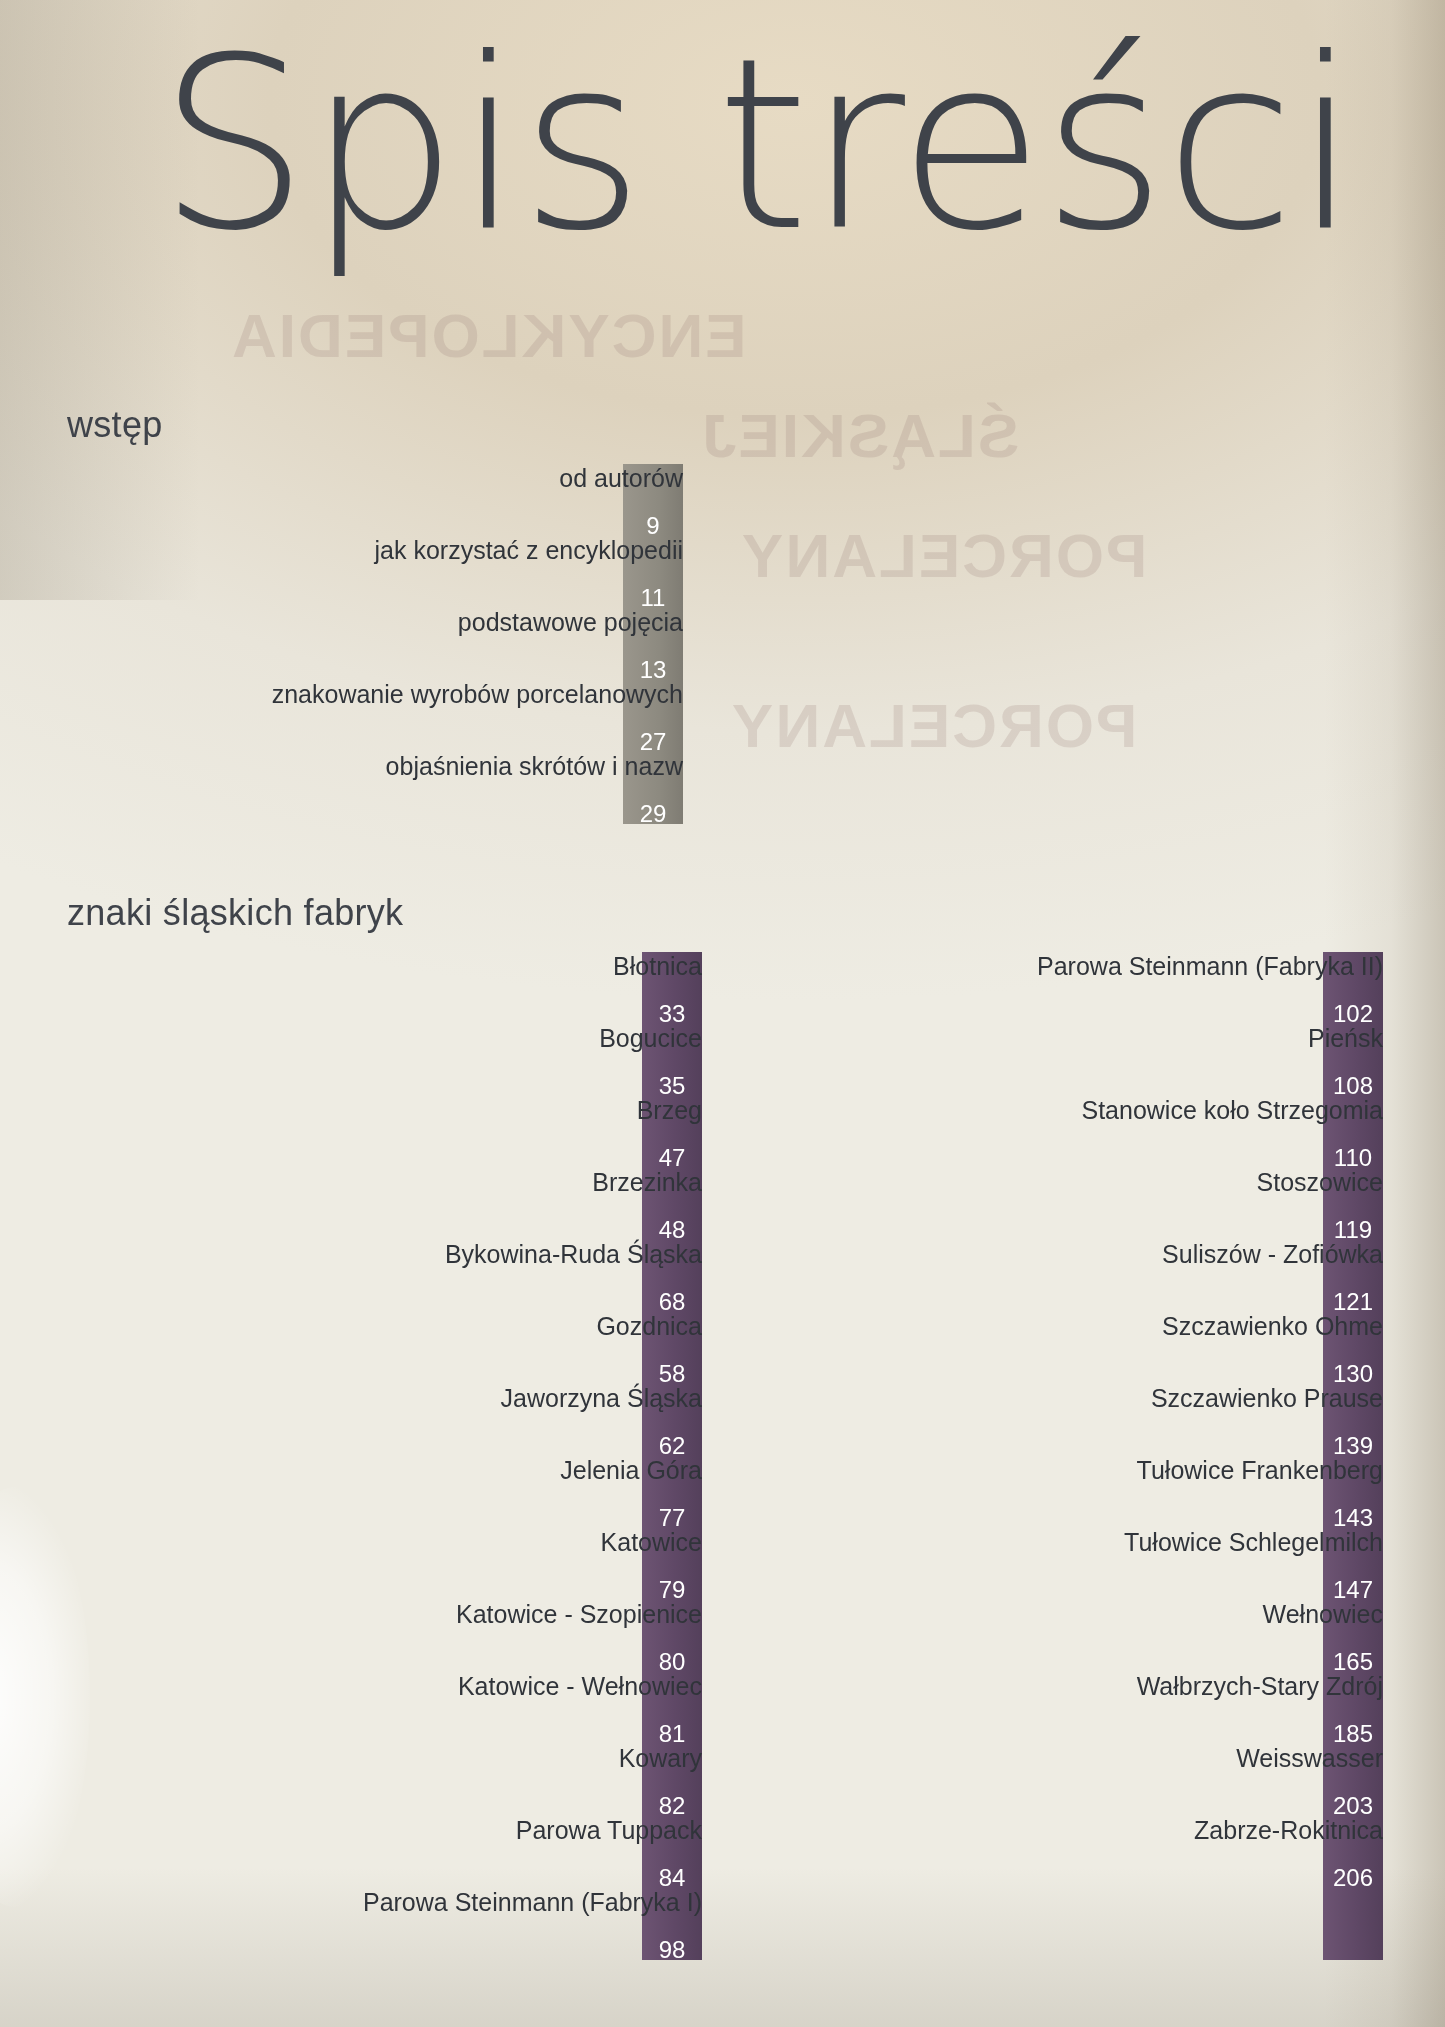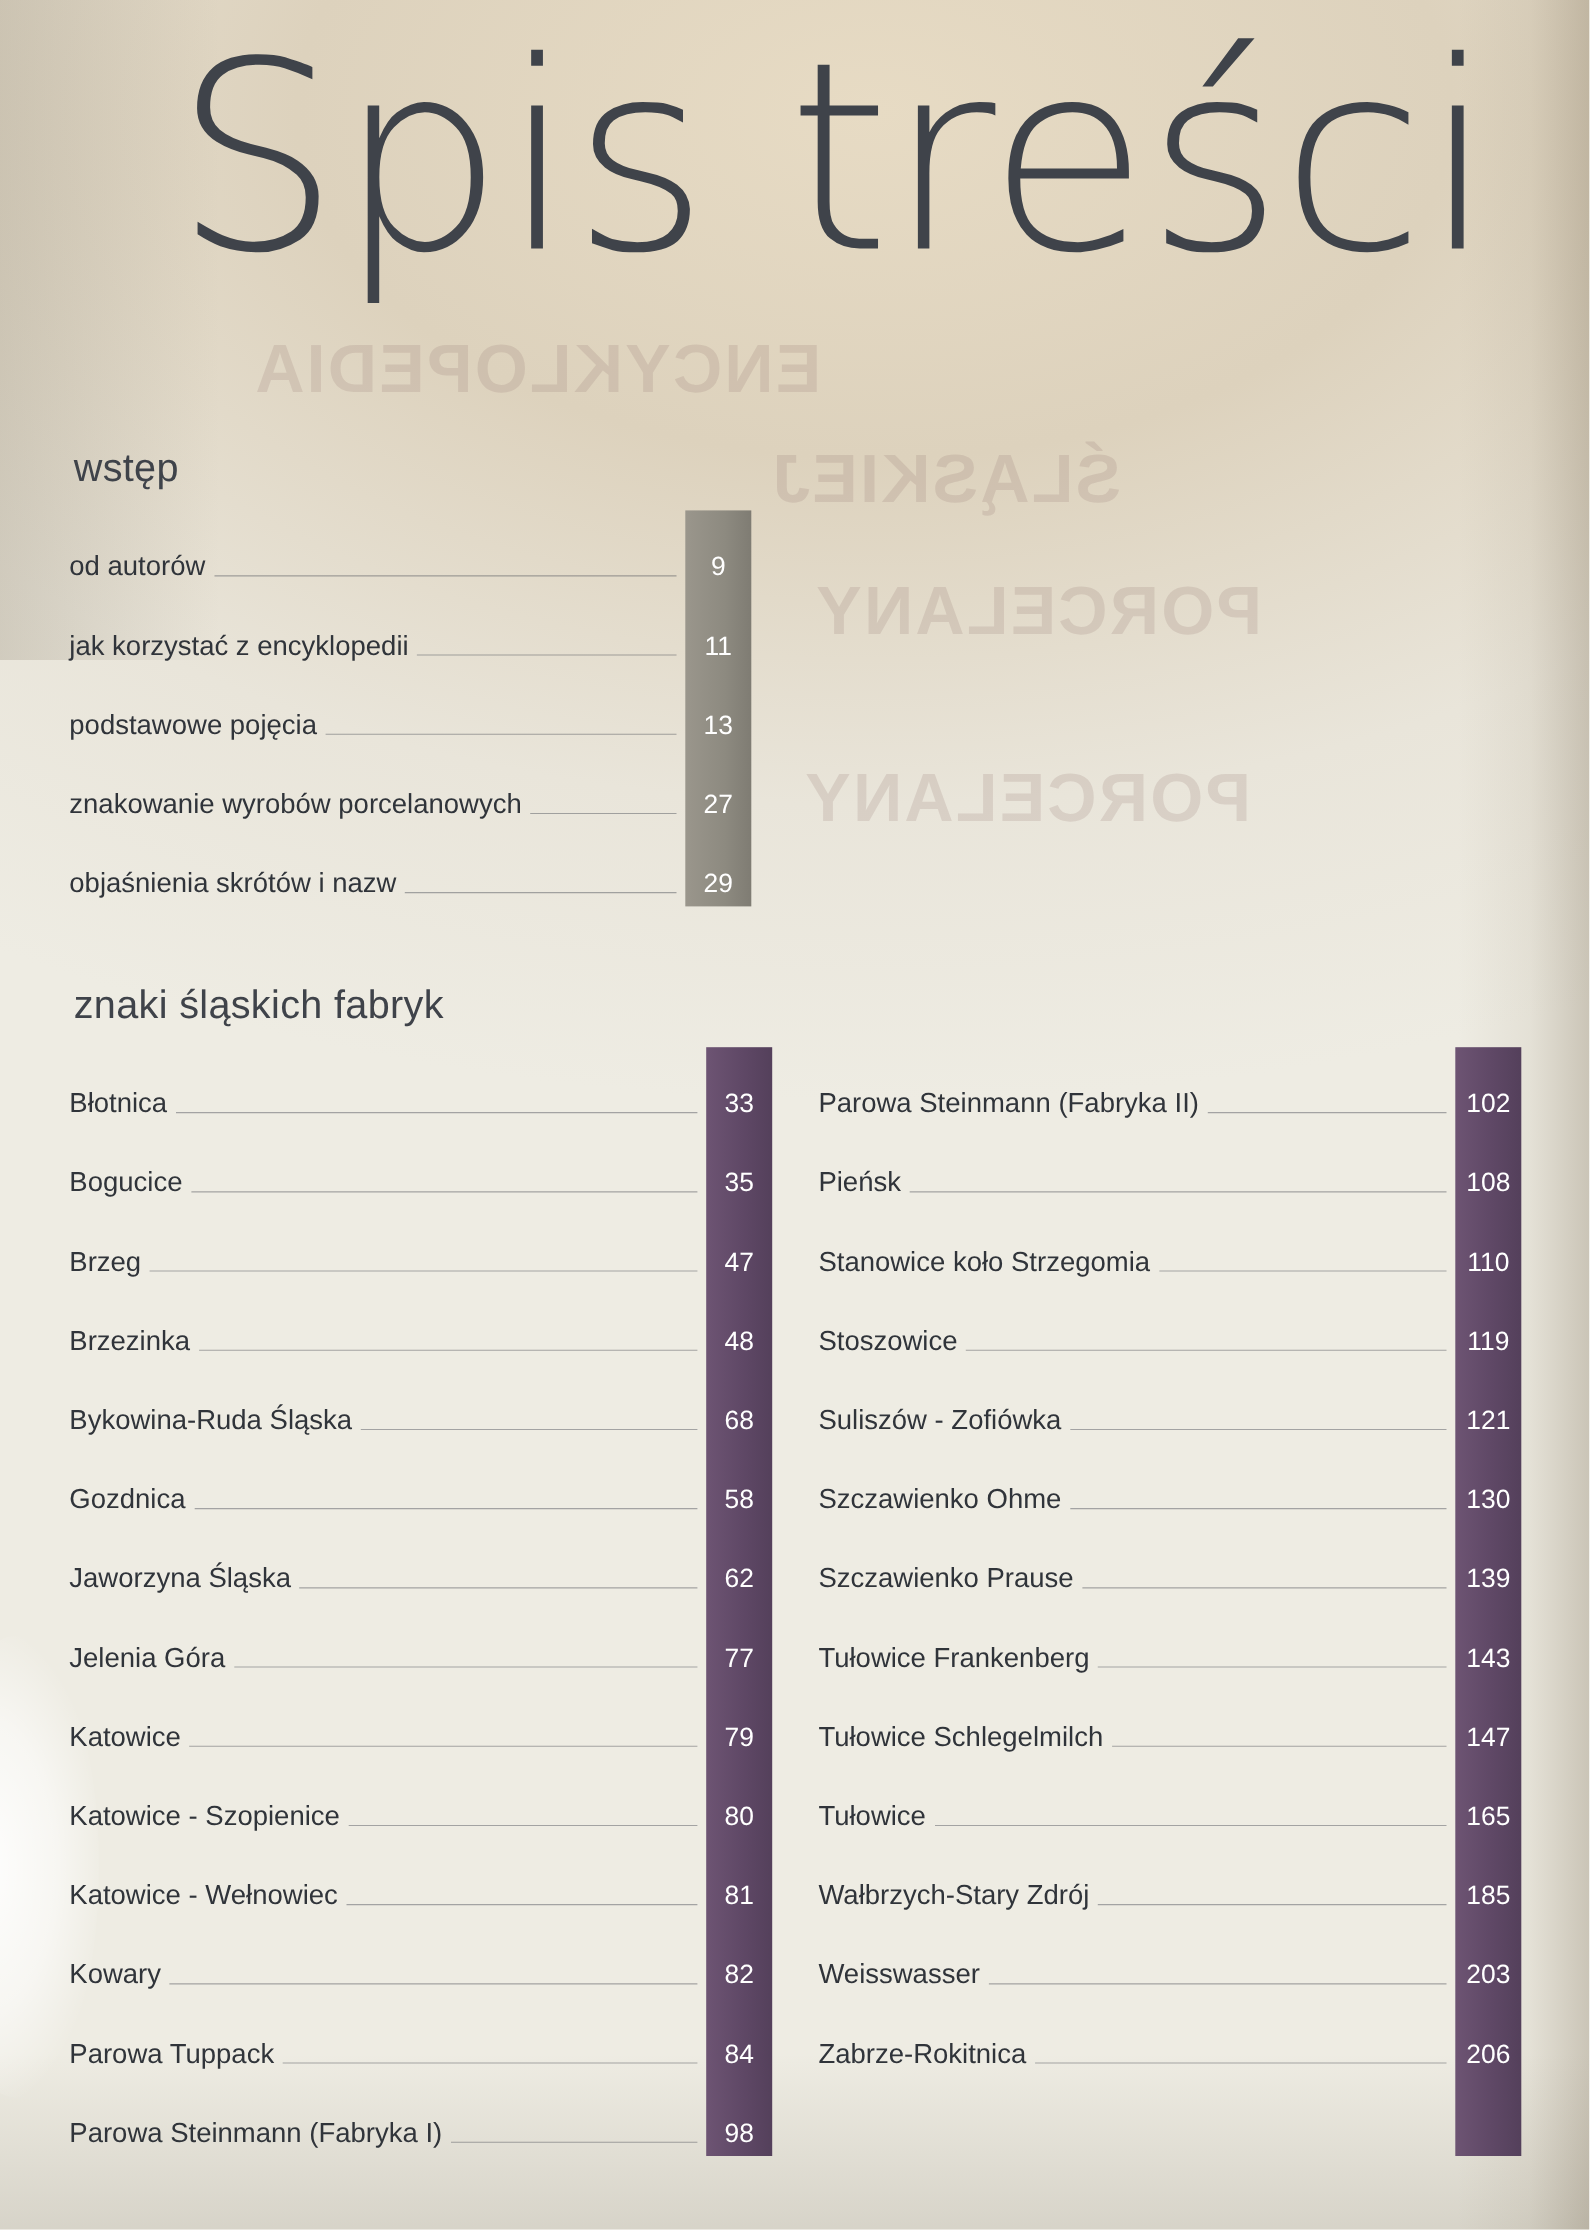--- a/index.html
+++ b/index.html
@@ -91,20 +91,21 @@
   }
 
   .toc {
     position: relative;
   }
   .toc-row {
     position: relative;
     display: flex;
     align-items: flex-end;
     height: 72px;
+    flex-direction: column;
   }
   .toc-row .label {
     font-size: 25px;
     color: #30343a;
     padding-bottom: 6px;
     white-space: nowrap;
   }
   .toc-row .dots {
     flex: 1 1 auto;
     border-bottom: 1px solid rgba(70,75,85,0.45);
@@ -322,21 +323,21 @@
             <span class="label">Tułowice Frankenberg</span>
             <span class="dots"></span>
             <span class="page-num">143</span>
           </div>
           <div class="toc-row">
             <span class="label">Tułowice Schlegelmilch</span>
             <span class="dots"></span>
             <span class="page-num">147</span>
           </div>
           <div class="toc-row">
-            <span class="label">Tułowice</span>
+            <span class="label">Wełnowiec</span>
             <span class="dots"></span>
             <span class="page-num">165</span>
           </div>
           <div class="toc-row">
             <span class="label">Wałbrzych-Stary Zdrój</span>
             <span class="dots"></span>
             <span class="page-num">185</span>
           </div>
           <div class="toc-row">
             <span class="label">Weisswasser</span>

